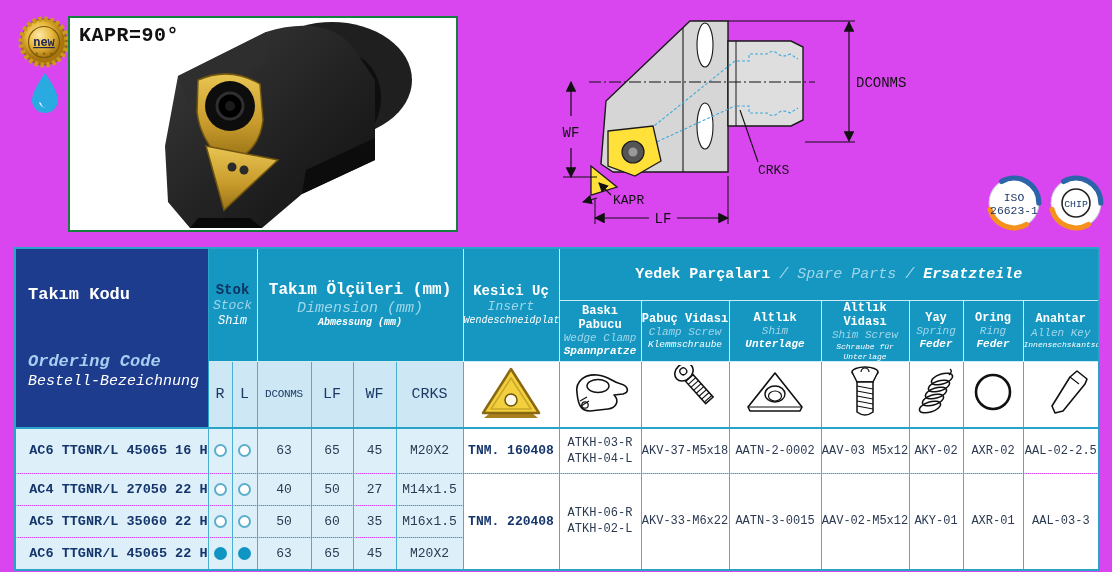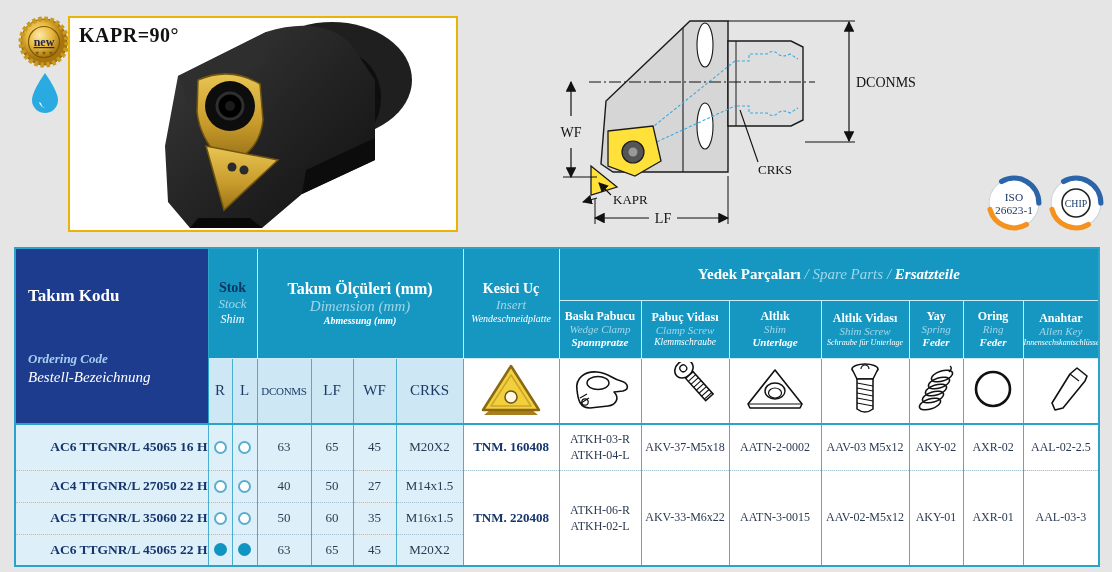--- a/index.html
+++ b/index.html
@@ -1,37 +1,37 @@
 <!DOCTYPE html>
 <html><head>
 <meta charset="utf-8">
 <style>
   html,body{margin:0;padding:0;background:#fff;}
-  .page{position:relative;width:1112px;height:572px;background:#e5e5e5;overflow:hidden;
-        font-family:Liberation Serif, serif;}
+  .page{position:relative;width:1112px;height:572px;background:#d946ef;overflow:hidden;
+        font-family:Liberation Mono, monospace;}
   
   .top{position:absolute;left:0;top:0;width:1112px;height:247px;}
   .new-badge{position:absolute;left:18px;top:16px;}
   .drop{position:absolute;left:30px;top:72px;}
   .photo-box{position:absolute;left:68px;top:16px;width:386px;height:212px;
-             border:2px solid #eab308;background:#fff;}
+             border:2px solid #15803d;background:#fff;}
   .kapr-label{position:absolute;left:9px;top:6px;font-size:20px;font-weight:bold;color:#111;
               letter-spacing:.5px;}
   .photo-svg{position:absolute;left:0;top:0;}
   .drawing{position:absolute;left:553px;top:14px;}
   .iso-badge{position:absolute;left:985px;top:174px;}
   .chip-badge{position:absolute;left:1047px;top:174px;}
   
   table.cat{position:absolute;left:14px;top:247px;width:1084px;border-collapse:collapse;
             table-layout:fixed;border:2px solid #2aa3c8;}
   table.cat td{padding:0;text-align:center;vertical-align:middle;overflow:hidden;}
   .th-navy{background:#1d3c8d;border:1px solid #2aa3c8;text-align:left !important;
            padding-left:12px !important;}
   .th-navy .l1{font-size:17px;font-weight:bold;color:#fff;line-height:1.25;}
-  .th-navy .l2{font-size:13px;font-weight:bold;font-style:italic;color:#a9cdf0;line-height:1.25;margin-top:45px;}
+  .th-navy .l2{font-size:17px;font-weight:bold;font-style:italic;color:#a9cdf0;line-height:1.25;margin-top:45px;}
   .th-navy .l3{font-size:15px;font-style:italic;color:#fff;line-height:1.3;}
   .th-teal{background:#1697c2;border:1px solid #cdebf5;}
   .tt1{font-size:14px;font-weight:bold;color:#fff;line-height:1.2;}
   .tt1.big{font-size:16px;}
   .tt2{font-size:13px;font-style:italic;color:#9fd6e9;line-height:1.15;}
   .tt2.big{font-size:15px;}
   .tt3{font-size:12px;font-style:italic;color:#fff;line-height:1.2;}
   .tt3.bolded{font-weight:bold;}
   .tt3.xs{font-size:8px;}
   .tt3.s{font-size:9.5px;}

